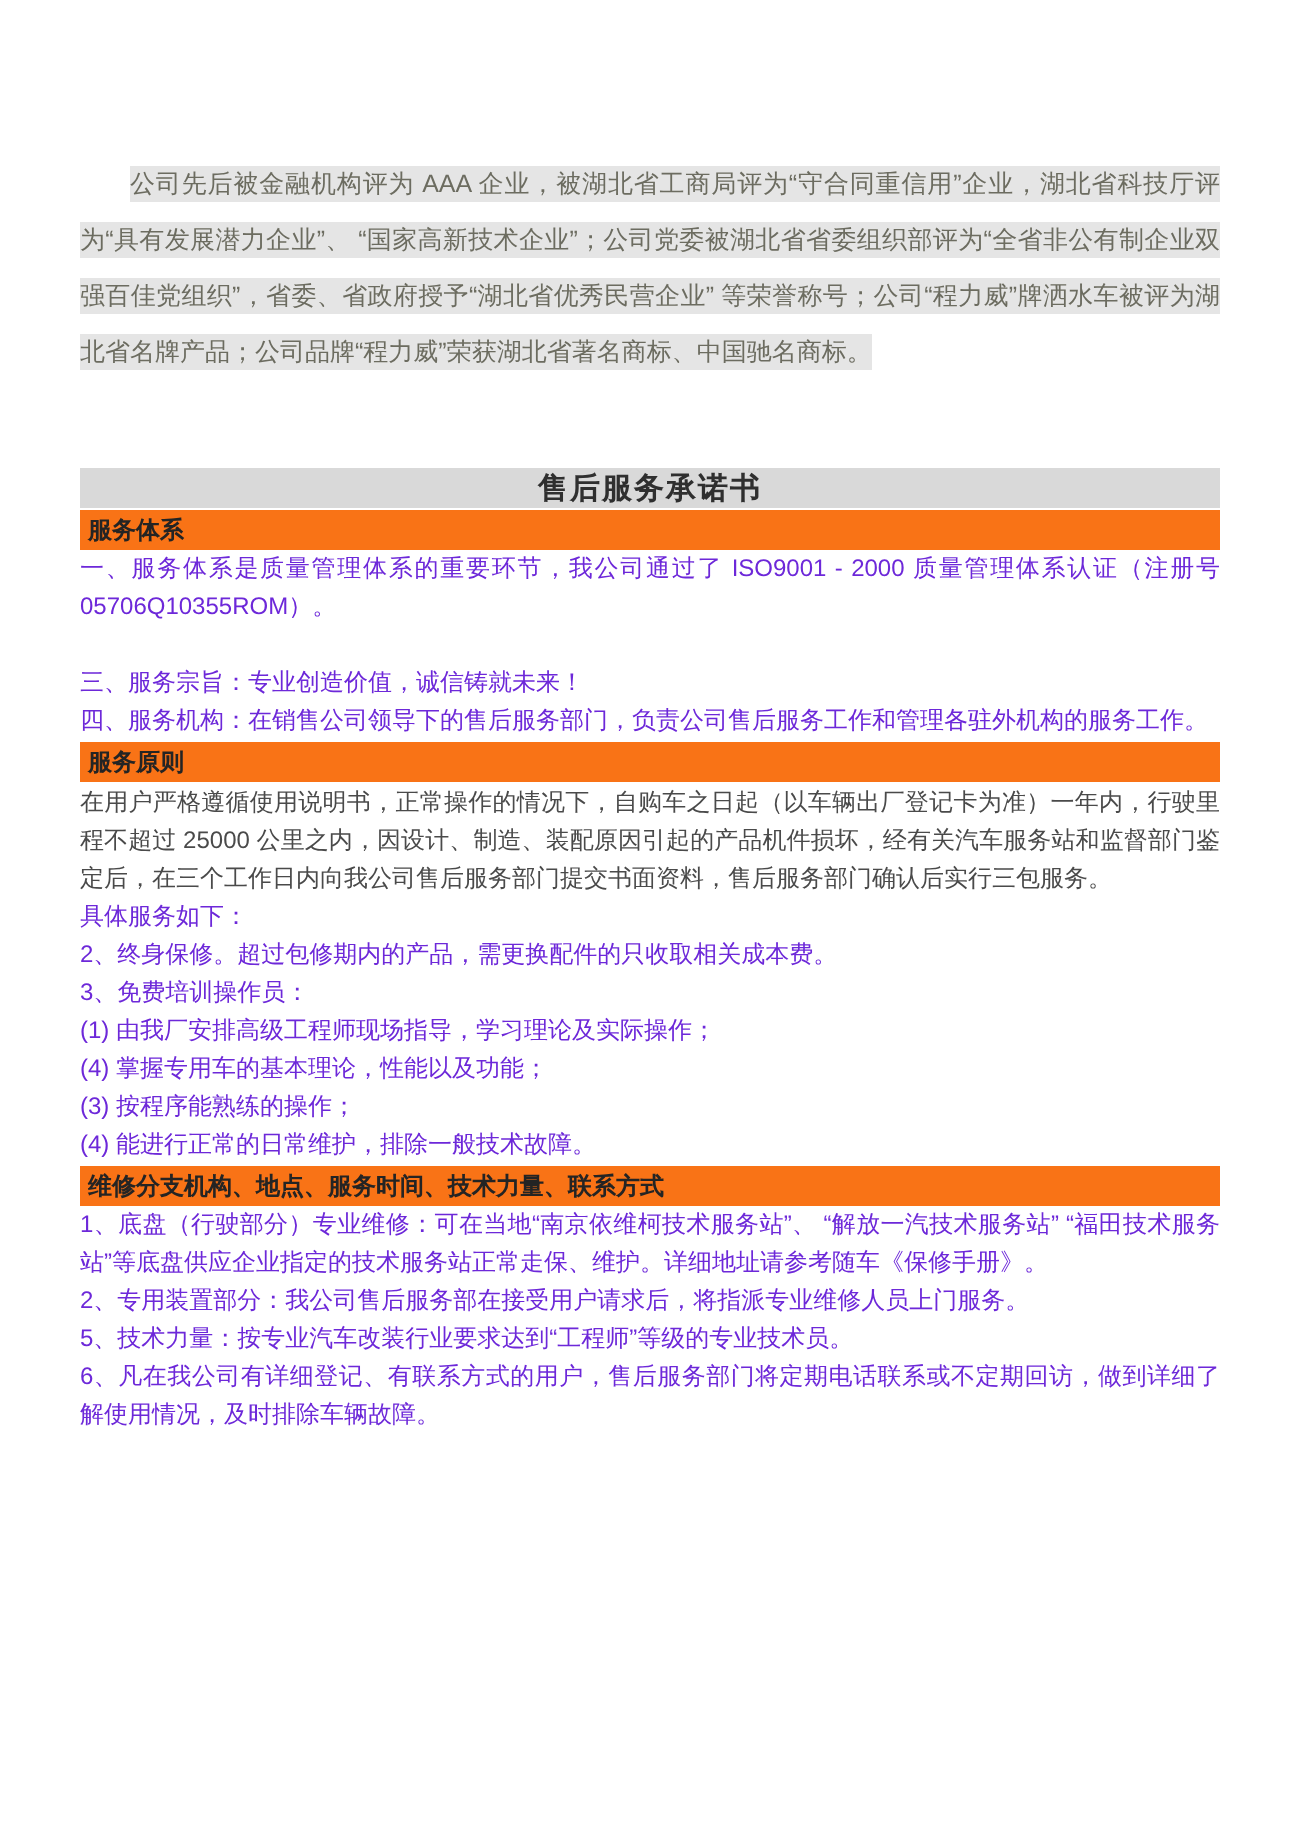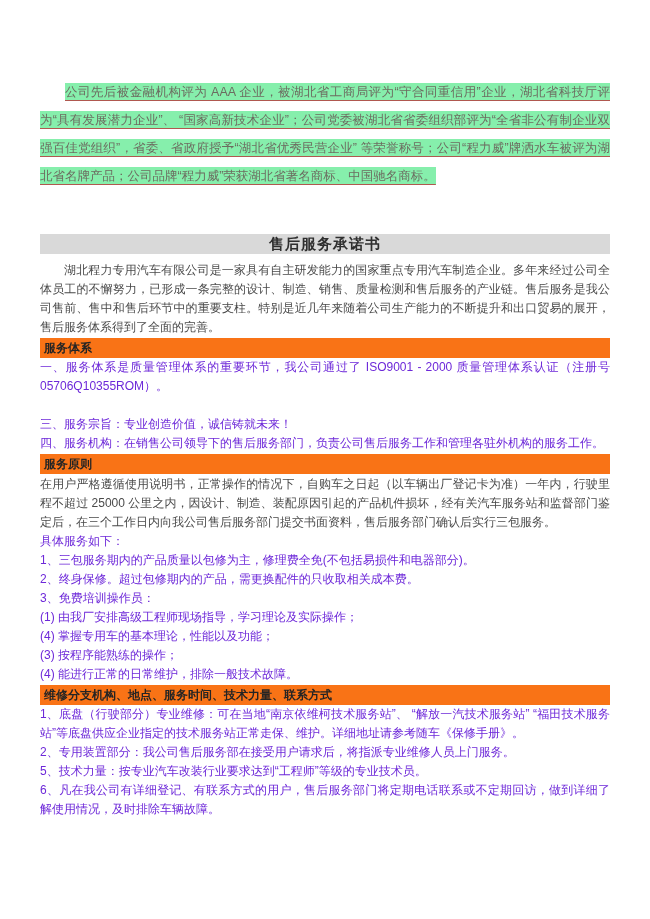--- a/index.html
+++ b/index.html
@@ -18,22 +18,21 @@
   .intro {
     margin: 0;
     padding-top: 78px;
     font-size: 12.5px;
     line-height: 28px;
     text-indent: 2em;
     color: #6c6c60;
     text-align: justify;
   }
   .intro .hl {
-    background: #86efac;
-    text-decoration: underline;
+    background: #e5e5e5;
     text-decoration-color: #b0584f;
     text-decoration-thickness: 1px;
     text-underline-offset: 4px;
     padding: 2px 0;
   }
   .title-bar {
     margin-top: 44px;
     height: 20px;
     background: #d9d9d9;
     display: flex;
@@ -83,31 +82,29 @@
 
 <div class="page">
   <div class="content">
 
     <p class="intro"><span class="hl">公司先后被金融机构评为 AAA 企业，被湖北省工商局评为“守合同重信用”企业，湖北省科技厅评为“具有发展潜力企业”、 “国家高新技术企业”；公司党委被湖北省省委组织部评为“全省非公有制企业双强百佳党组织”，省委、省政府授予“湖北省优秀民营企业” 等荣誉称号；公司“程力威”牌洒水车被评为湖北省名牌产品；公司品牌“程力威”荣获湖北省著名商标、中国驰名商标。</span></p>
 
     <div class="title-bar">
       <span>售后服务承诺书</span>
     </div>
 
-    <p class="overview">湖北程力专用汽车有限公司是一家具有自主研发能力的国家重点专用汽车制造企业。多年来经过公司全体员工的不懈努力，已形成一条完整的设计、制造、销售、质量检测和售后服务的产业链。售后服务是我公司售前、售中和售后环节中的重要支柱。特别是近几年来随着公司生产能力的不断提升和出口贸易的展开，售后服务体系得到了全面的完善。</p>
 
     <div class="section-heading">服务体系</div>
     <div class="item gap-after">一、服务体系是质量管理体系的重要环节，我公司通过了 ISO9001 - 2000 质量管理体系认证（注册号 05706Q10355ROM）。</div>
     <div class="item">三、服务宗旨：专业创造价值，诚信铸就未来！</div>
     <div class="item">四、服务机构：在销售公司领导下的售后服务部门，负责公司售后服务工作和管理各驻外机构的服务工作。</div>
 
     <div class="section-heading">服务原则</div>
     <p class="para">在用户严格遵循使用说明书，正常操作的情况下，自购车之日起（以车辆出厂登记卡为准）一年内，行驶里程不超过 25000 公里之内，因设计、制造、装配原因引起的产品机件损坏，经有关汽车服务站和监督部门鉴定后，在三个工作日内向我公司售后服务部门提交书面资料，售后服务部门确认后实行三包服务。</p>
     <div class="item">具体服务如下：</div>
-    <div class="item">1、三包服务期内的产品质量以包修为主，修理费全免(不包括易损件和电器部分)。</div>
     <div class="item">2、终身保修。超过包修期内的产品，需更换配件的只收取相关成本费。</div>
     <div class="item">3、免费培训操作员：</div>
     <div class="item">(1) 由我厂安排高级工程师现场指导，学习理论及实际操作；</div>
     <div class="item">(4) 掌握专用车的基本理论，性能以及功能；</div>
     <div class="item">(3) 按程序能熟练的操作；</div>
     <div class="item">(4) 能进行正常的日常维护，排除一般技术故障。</div>
 
     <div class="section-heading">维修分支机构、地点、服务时间、技术力量、联系方式</div>
     <div class="item">1、底盘（行驶部分）专业维修：可在当地“南京依维柯技术服务站”、 “解放一汽技术服务站” “福田技术服务站”等底盘供应企业指定的技术服务站正常走保、维护。详细地址请参考随车《保修手册》。</div>
     <div class="item">2、专用装置部分：我公司售后服务部在接受用户请求后，将指派专业维修人员上门服务。</div>

